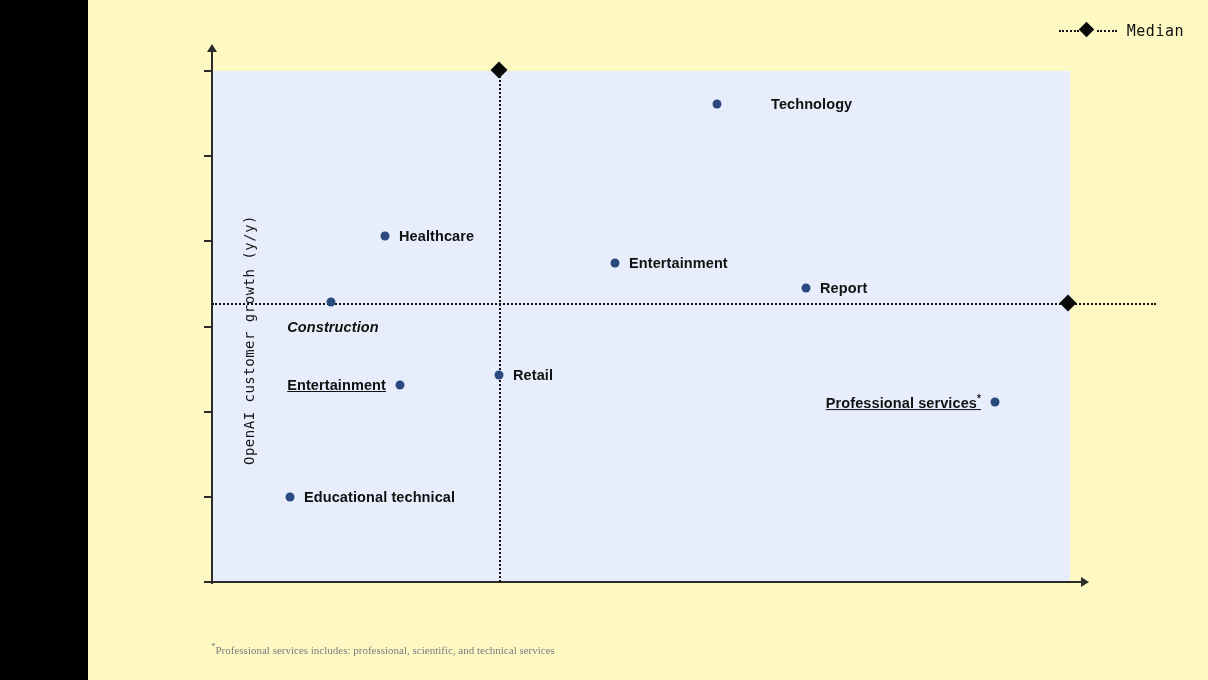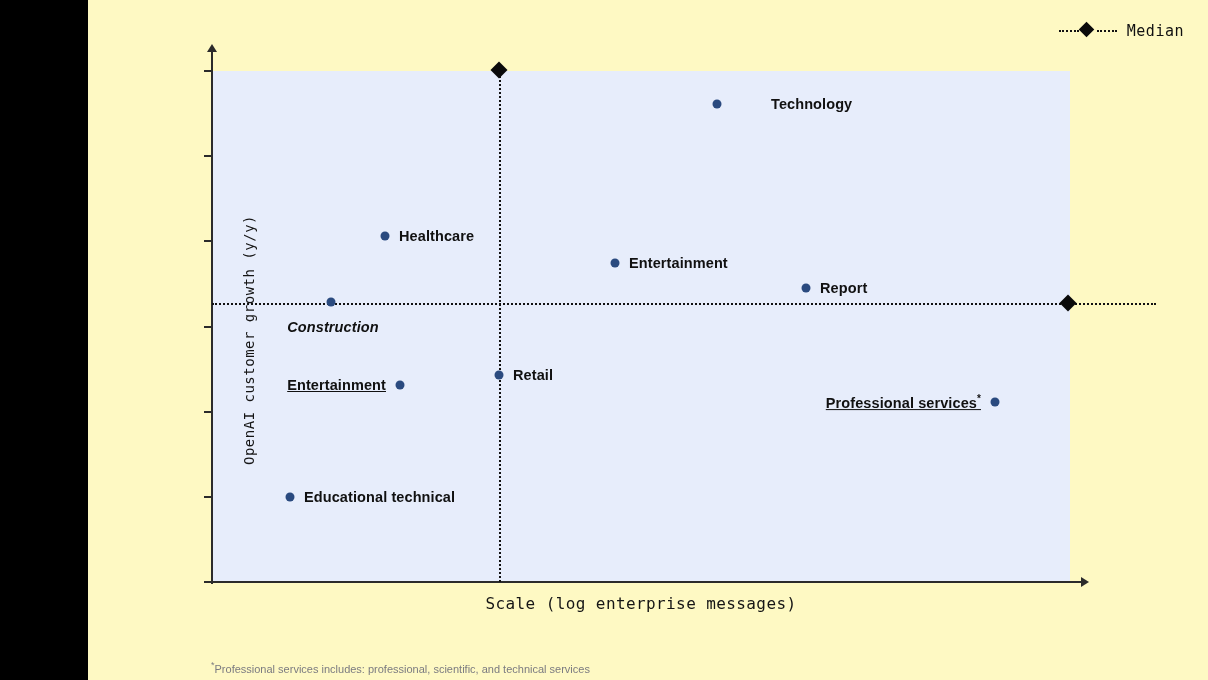--- a/index.html
+++ b/index.html
@@ -190,22 +190,22 @@
   }
   .point-label.left { transform: translate(-100%, -50%); text-decoration: underline; }
   .point-label sup {
     font-size: 10px;
     vertical-align: super;
   }
   
   #footnote {
     position: absolute;
     left: 123px;
-    top: 660px;
-    font-family: Liberation Sans, sans-serif;
+    top: 641px;
+    font-family: Liberation Serif, serif;
     font-size: 11px;
     color: #7b7b80;
     white-space: nowrap;
   }
   #footnote sup { font-size: 9px; }
   #report-tag {
     position: absolute;
     right: 36px;
     top: 638px;
     font-family: "Liberation Sans", sans-serif;
@@ -229,21 +229,20 @@
   </div>
 
   <div id="plot-area"></div>
 
   <div id="y-axis-line"></div>
   <div id="y-axis-arrow"></div>
   <div id="x-axis-line"></div>
   <div id="x-axis-arrow"></div>
 
   <div id="y-axis-title">OpenAI customer growth (y/y)</div>
-  <div id="x-axis-title">Scale (log enterprise messages)</div>
 
   <div id="ytick-container">
       <div class="ytick-mark" style="top: 582px;"></div>
       <div class="ytick-mark" style="top: 496.833px;"></div>
       <div class="ytick-mark" style="top: 411.667px;"></div>
       <div class="ytick-mark" style="top: 326.5px;"></div>
       <div class="ytick-mark" style="top: 241.333px;"></div>
       <div class="ytick-mark" style="top: 156.167px;"></div>
       <div class="ytick-mark" style="top: 71px;"></div>
     </div>

